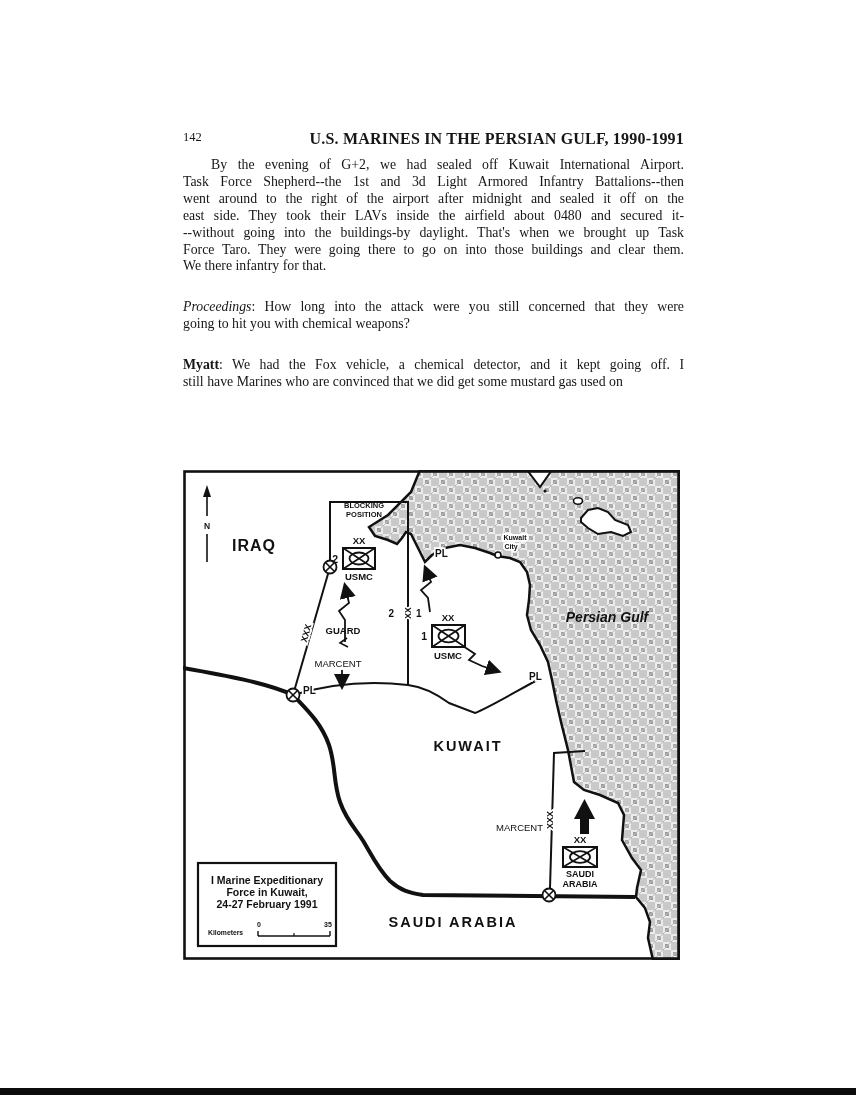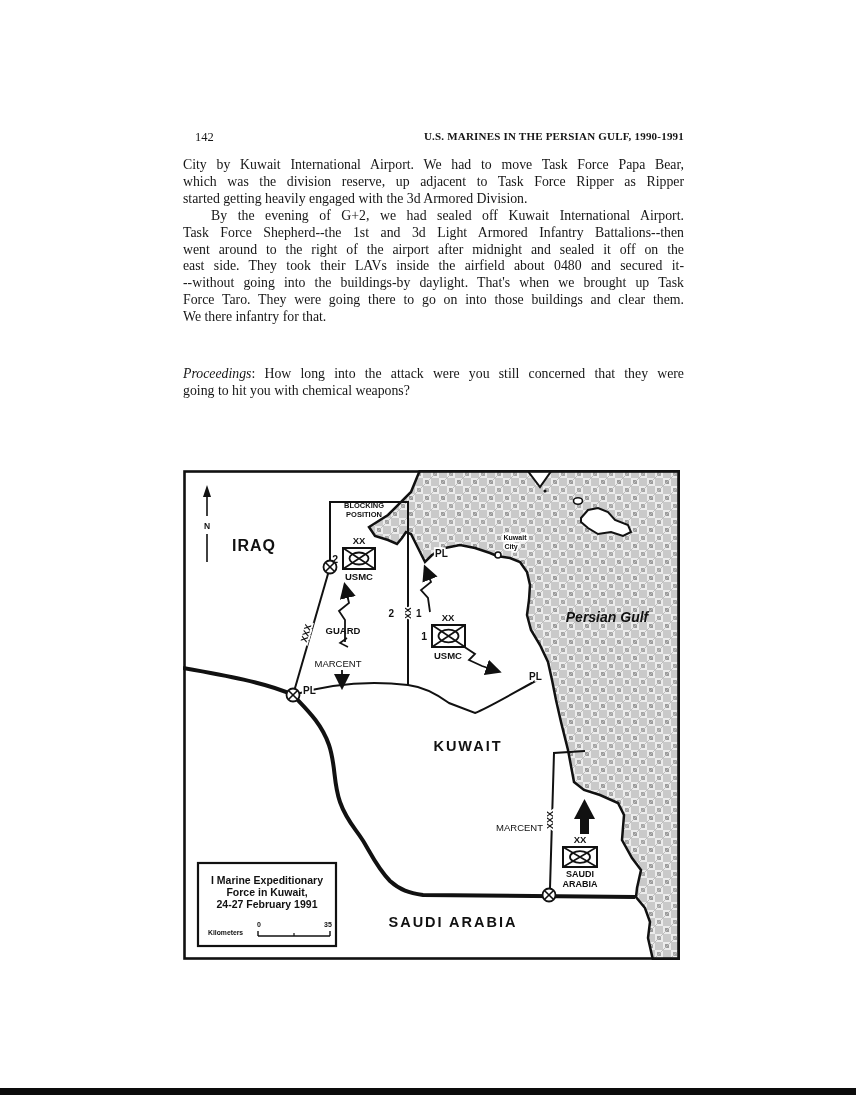--- a/index.html
+++ b/index.html
@@ -1,64 +1,63 @@
 <!DOCTYPE html>
 <html><head>
 <meta charset="utf-8">
 <style>
   html,body{margin:0;padding:0;background:#fff;}
   #page{position:relative;width:856px;height:1099px;background:#fff;overflow:hidden;
         font-family:"Liberation Serif", serif;color:#161616;}
   
   #header{position:absolute;left:183px;top:130px;width:501px;height:16px;}
-  #page-number{position:absolute;left:12px;top:0;font-size:12.5px;}
-  #running-title{position:absolute;right:0;top:0;font-size:11px;font-weight:bold;letter-spacing:.2px;}
+  #page-number{position:absolute;left:0;top:0;font-size:12.5px;}
+  #running-title{position:absolute;right:0;top:0;font-size:16px;font-weight:bold;letter-spacing:.2px;}
   
   #text-column{position:absolute;left:183px;top:157px;width:501px;font-size:13.8px;line-height:16.9px;}
   .tline{text-align:justify;text-align-last:justify;}
   .tline.last{text-align-last:left;}
   .tline.indent{text-indent:28px;}
-  .para[data-name="para-3"], .para[data-name="para-4"]{margin-top:40px;}
+  .para[data-name="para-3"], .para[data-name="para-4"]{margin-top:24px;}
   .lead-italic{font-style:italic;}
   .lead-bold{font-weight:bold;}
   
   #map-figure{position:absolute;left:183px;top:470px;width:497px;height:490px;}
   svg text{font-family:"Liberation Sans", sans-serif;fill:#111;}
   .halo{paint-order:stroke;stroke:#fff;stroke-width:3.5px;}
   
   #scan-bar{position:absolute;left:0;top:1088px;width:856px;height:7px;background:#0c0c0c;}
 </style>
 </head>
 <body>
 
 <div id="page" data-name="document-page">
 
   <div id="header" data-name="page-header">
     <span id="page-number" data-name="page-number">142</span>
     <span id="running-title" data-name="running-title">U.S. MARINES IN THE PERSIAN GULF, 1990-1991</span>
   </div>
 
   <div id="text-column" data-name="body-text">
-      <div class="para" data-name="para-1">
-        <div class="tline" data-name="text-line">City by Kuwait International Airport.  We had to move Task Force Papa Bear,</div>
-        <div class="tline" data-name="text-line">which was the division reserve, up adjacent to Task Force Ripper as Ripper</div>
-        <div class="tline last" data-name="text-line">started getting heavily engaged with the 3d Armored Division.</div>
-      </div>
       <div class="para" data-name="para-2">
         <div class="tline indent" data-name="text-line">By the evening of G+2, we had sealed off Kuwait International Airport.</div>
         <div class="tline" data-name="text-line">Task Force Shepherd--the 1st and 3d Light Armored Infantry Battalions--then</div>
         <div class="tline" data-name="text-line">went around to the right of the airport after midnight and sealed it off on the</div>
         <div class="tline" data-name="text-line">east side.  They took their LAVs inside the airfield about 0480 and secured it-</div>
         <div class="tline" data-name="text-line">--without going into the buildings-by daylight.  That's when we brought up Task</div>
         <div class="tline" data-name="text-line">Force Taro.  They were going there to go on into those buildings and clear them.</div>
         <div class="tline last" data-name="text-line">We there infantry for that.</div>
       </div>
       <div class="para" data-name="para-3">
         <div class="tline" data-name="text-line"><span class="lead-italic" data-name="paragraph-lead">Proceedings</span>: How long into the attack were you still concerned that they were</div>
         <div class="tline last" data-name="text-line">going to hit you with chemical weapons?</div>
+      </div>
+      <div class="para" data-name="para-4">
+        <div class="tline" data-name="text-line"><span class="lead-bold" data-name="paragraph-lead">Myatt</span>: We had the Fox vehicle, a chemical detector, and it kept going off.  I</div>
+        <div class="tline last" data-name="text-line">still have Marines who are convinced that we did get some mustard gas used on</div>
       </div>
     </div>
 
   <div id="map-figure" data-name="map-figure">
   <svg width="497" height="490" viewBox="0 0 497 490" data-name="theater-map">
     <defs>
       <pattern id="seapat" width="16" height="16" patternUnits="userSpaceOnUse">
         <rect width="16" height="16" fill="#ececec"></rect>
         <rect width="8" height="8" fill="#c9c9c9"></rect>
         <rect x="8" y="8" width="8" height="8" fill="#c9c9c9"></rect>

